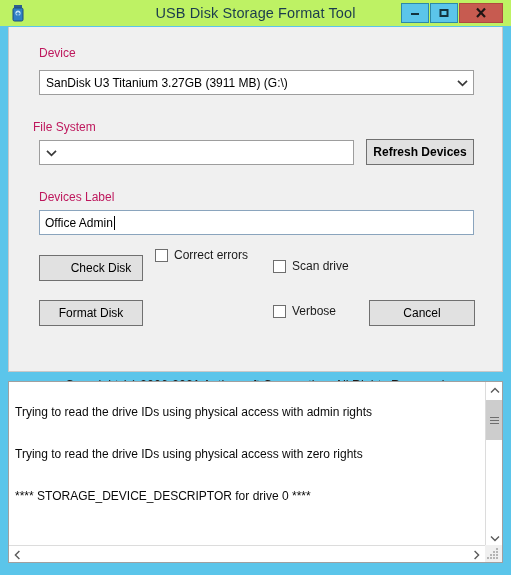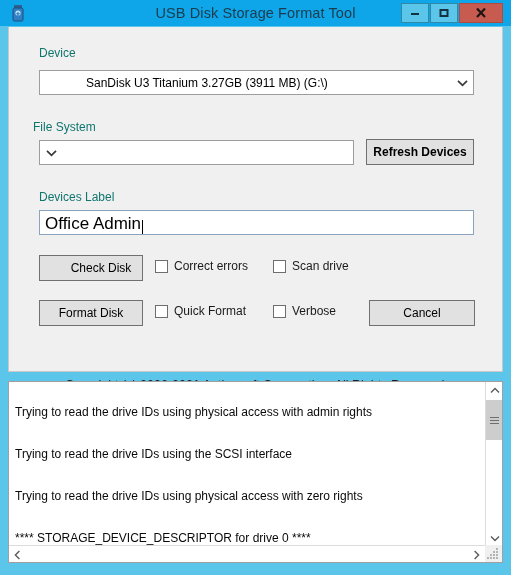--- a/index.html
+++ b/index.html
@@ -23,21 +23,21 @@
     height: 575px;
     background: #5bc5ea;
   }
 
   
   #titlebar {
     position: absolute;
     left: 0; top: 0;
     width: 511px;
     height: 26px;
-    background: #0ea5e9;
+    background: #bef264;
   }
   #app-icon {
     position: absolute;
     left: 9px; top: 4px;
     width: 18px; height: 18px;
   }
   #title-text {
     position: absolute;
     left: 0; top: 2px;
     width: 511px;
@@ -78,59 +78,58 @@
     width: 495px;
     height: 345px;
     background: #f0f0f0;
     border: 1px solid #c8c8c8;
     border-top: none;
   }
 
   .field-label {
     position: absolute;
     font-size: 12px;
-    color: #0f766e;
+    color: #be185d;
     white-space: nowrap;
   }
 
   
   .combo {
     position: absolute;
     background: #ffffff;
     border: 1px solid #9d9d9d;
     height: 25px;
     display: flex;
     align-items: center;
     cursor: default;
   }
   .combo .combo-text {
     flex: 1;
     padding-left: 6px;
     font-size: 12px;
     color: #000;
     white-space: nowrap;
     overflow: hidden;
-    margin-left: 40px;
   }
   .combo .combo-arrow {
     width: 22px;
     display: flex;
     align-items: center;
     justify-content: center;
   }
 
   
   .textinput {
     position: absolute;
     background: #ffffff;
     border: 1px solid #8aa4bd;
     height: 25px;
     display: flex;
-    align-items: flex-end;
-    font-size: 17px;
+    align-items: center;
+    font-size: 12px;
     color: #000;
     cursor: text;
   }
   .textinput .val { padding-left: 5px; white-space: nowrap; }
   .caret {
     display: inline-block;
     width: 1px;
     height: 14px;
     background: #000;
     margin-left: 1px;
@@ -328,53 +327,48 @@
 
     <div class="field-label" style="left:30px; top:163px;">Devices Label</div>
 
     <div class="textinput" style="left:30px; top:183px; width:435px;">
       <span class="val">Office Admin</span>
         <span class="caret"></span>
     </div>
 
     <div class="pushbtn" style="left:30px; top:228px; width:104px;padding-left:20px;">Check Disk</div>
 
-    <div class="cbwrap" style="left:146px; top:232px;text-align:right;">
+    <div class="cbwrap" style="left:146px; top:221px;text-align:right;">
       <span class="cbbox"></span>
       <span class="cblabel">Correct errors</span>
     </div>
 
     <div class="cbwrap" style="left:264px; top:232px;">
       <span class="cbbox"></span>
       <span class="cblabel">Scan drive</span>
     </div>
 
 
     <div class="pushbtn" style="left:30px; top:273px; width:104px;">Format Disk</div>
 
-    <div class="cbwrap" style="left:146px; top:277px;">
-      <span class="cbbox"></span>
-      <span class="cblabel">Quick Format</span>
-    </div>
 
     <div class="cbwrap" style="left:264px; top:277px;">
       <span class="cbbox"></span>
       <span class="cblabel">Verbose</span>
     </div>
 
     <div class="pushbtn" style="left:360px; top:273px; width:106px;">Cancel</div>
 
     <div id="copyright">Copyright (c) 2006-2021 Authorsoft Corporation. All Rights Reserved.</div>
   </div>
 
   <div id="logpanel">
 
     <div id="logtext">
       <div class="logline">Trying to read the drive IDs using physical access with admin rights</div>
-      <div class="logline">Trying to read the drive IDs using the SCSI interface</div>
       <div class="logline">Trying to read the drive IDs using physical access with zero rights</div>
       <div class="logline">**** STORAGE_DEVICE_DESCRIPTOR for drive 0 ****</div>
     </div>
 
     <div id="vscroll">
       <div class="sb-arrow" id="vs-up">
         <svg width="10" height="7" viewBox="0 0 10 7">
           <path d="M1 5.4 L5 1.4 L9 5.4" stroke="#5a5a5a" stroke-width="1.4" fill="none"></path>
         </svg>
       </div>

